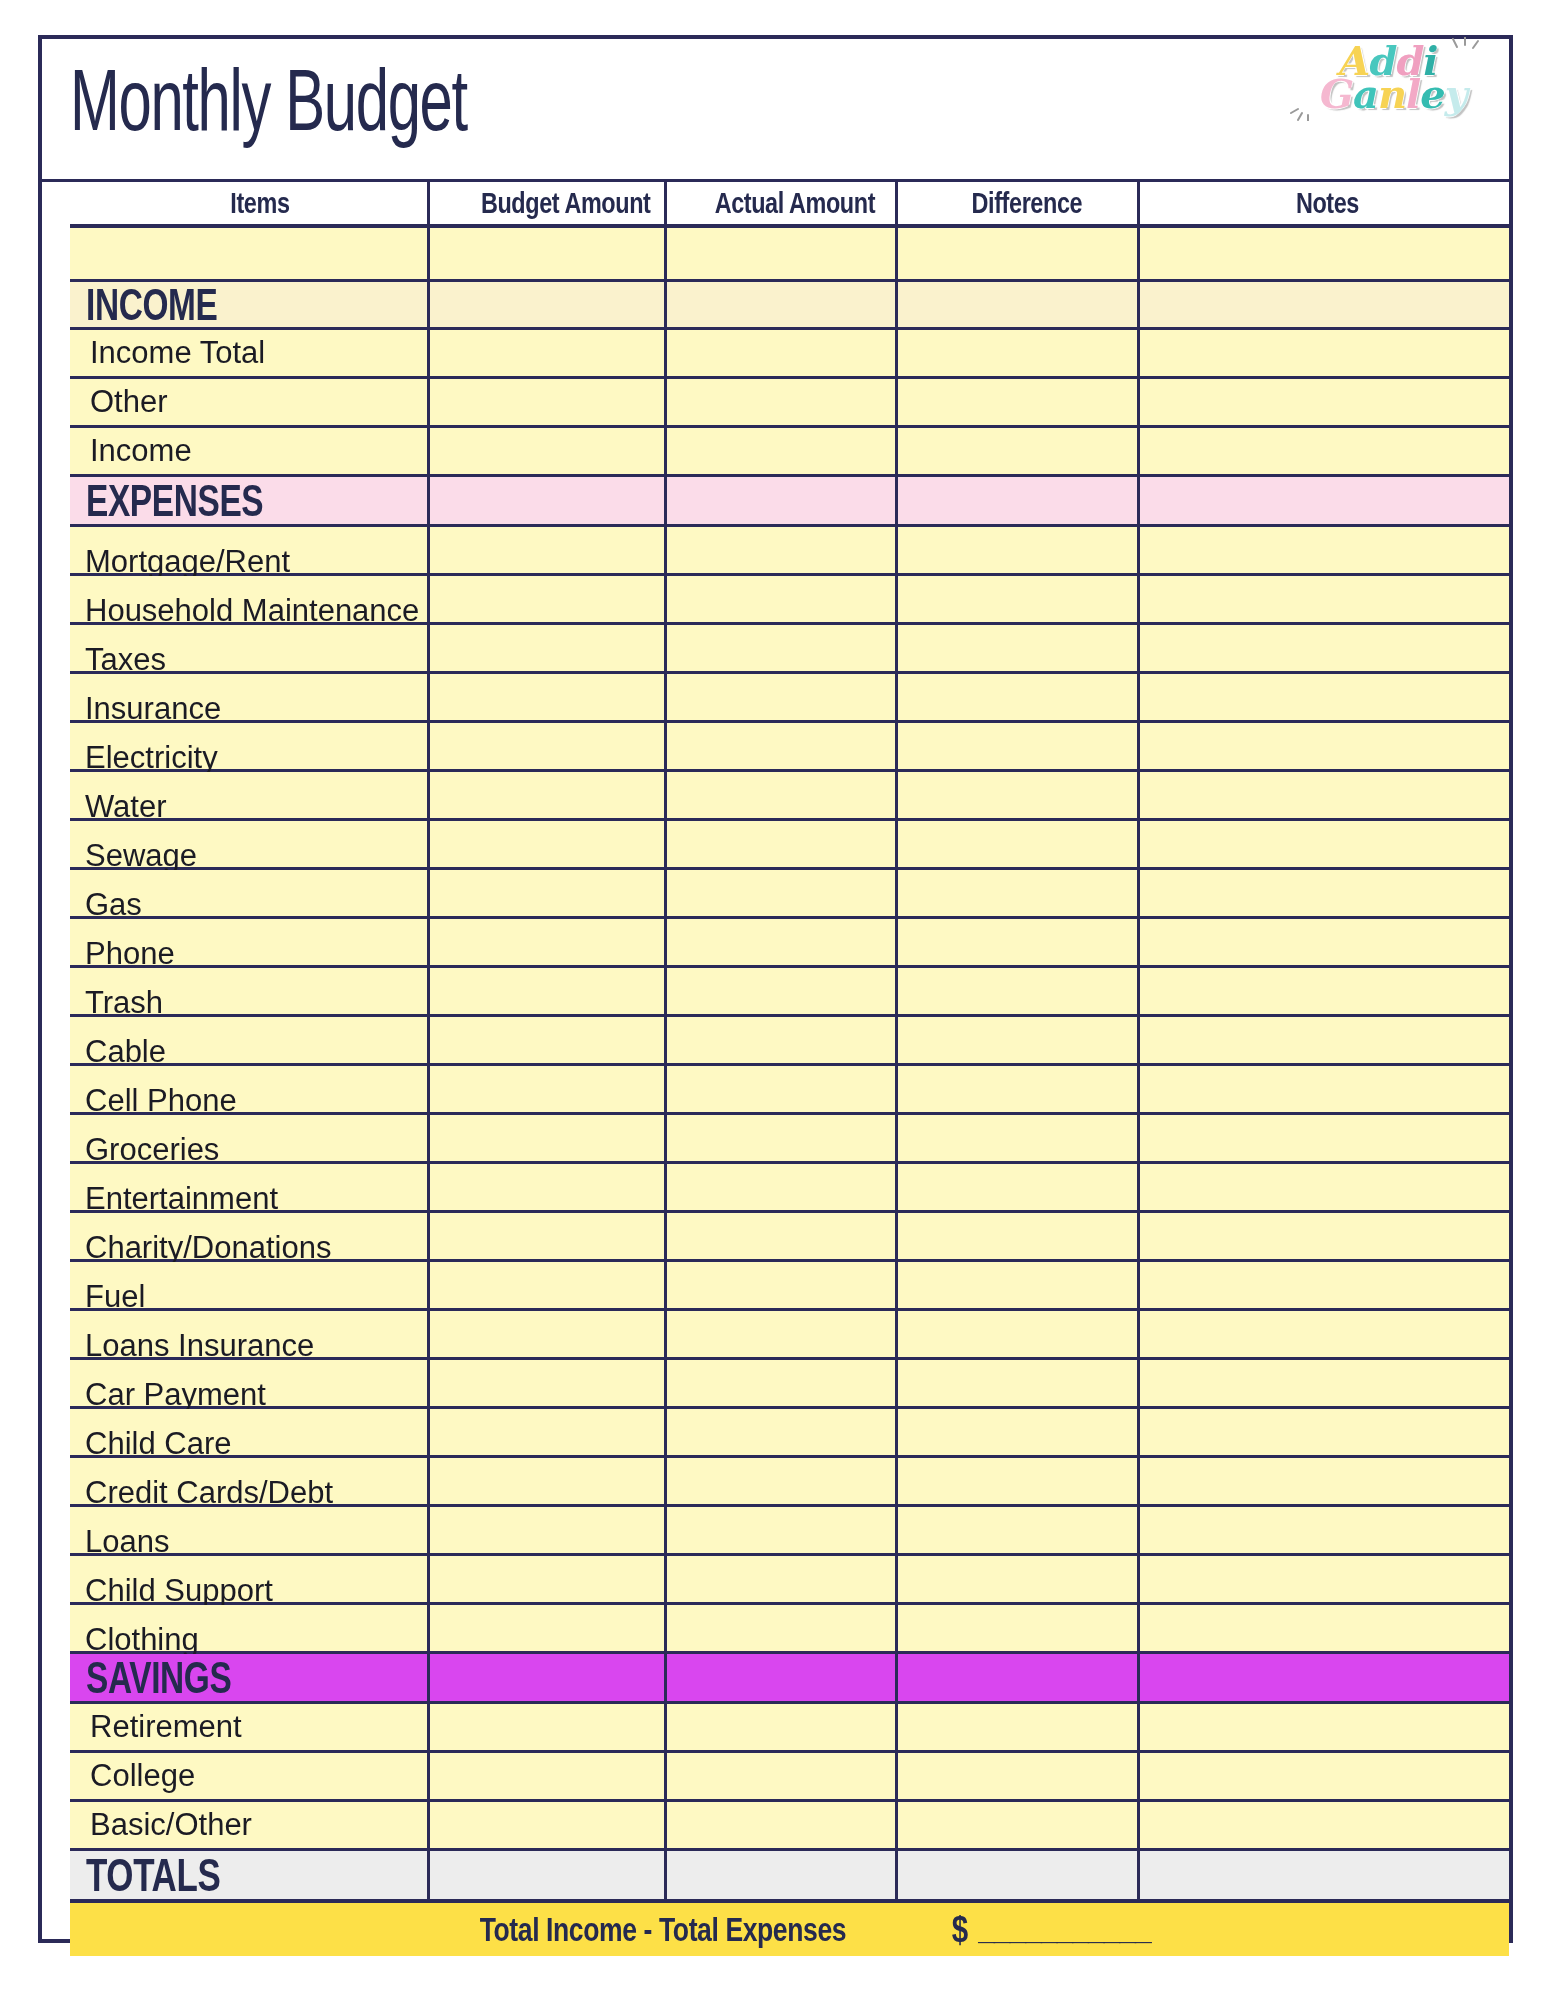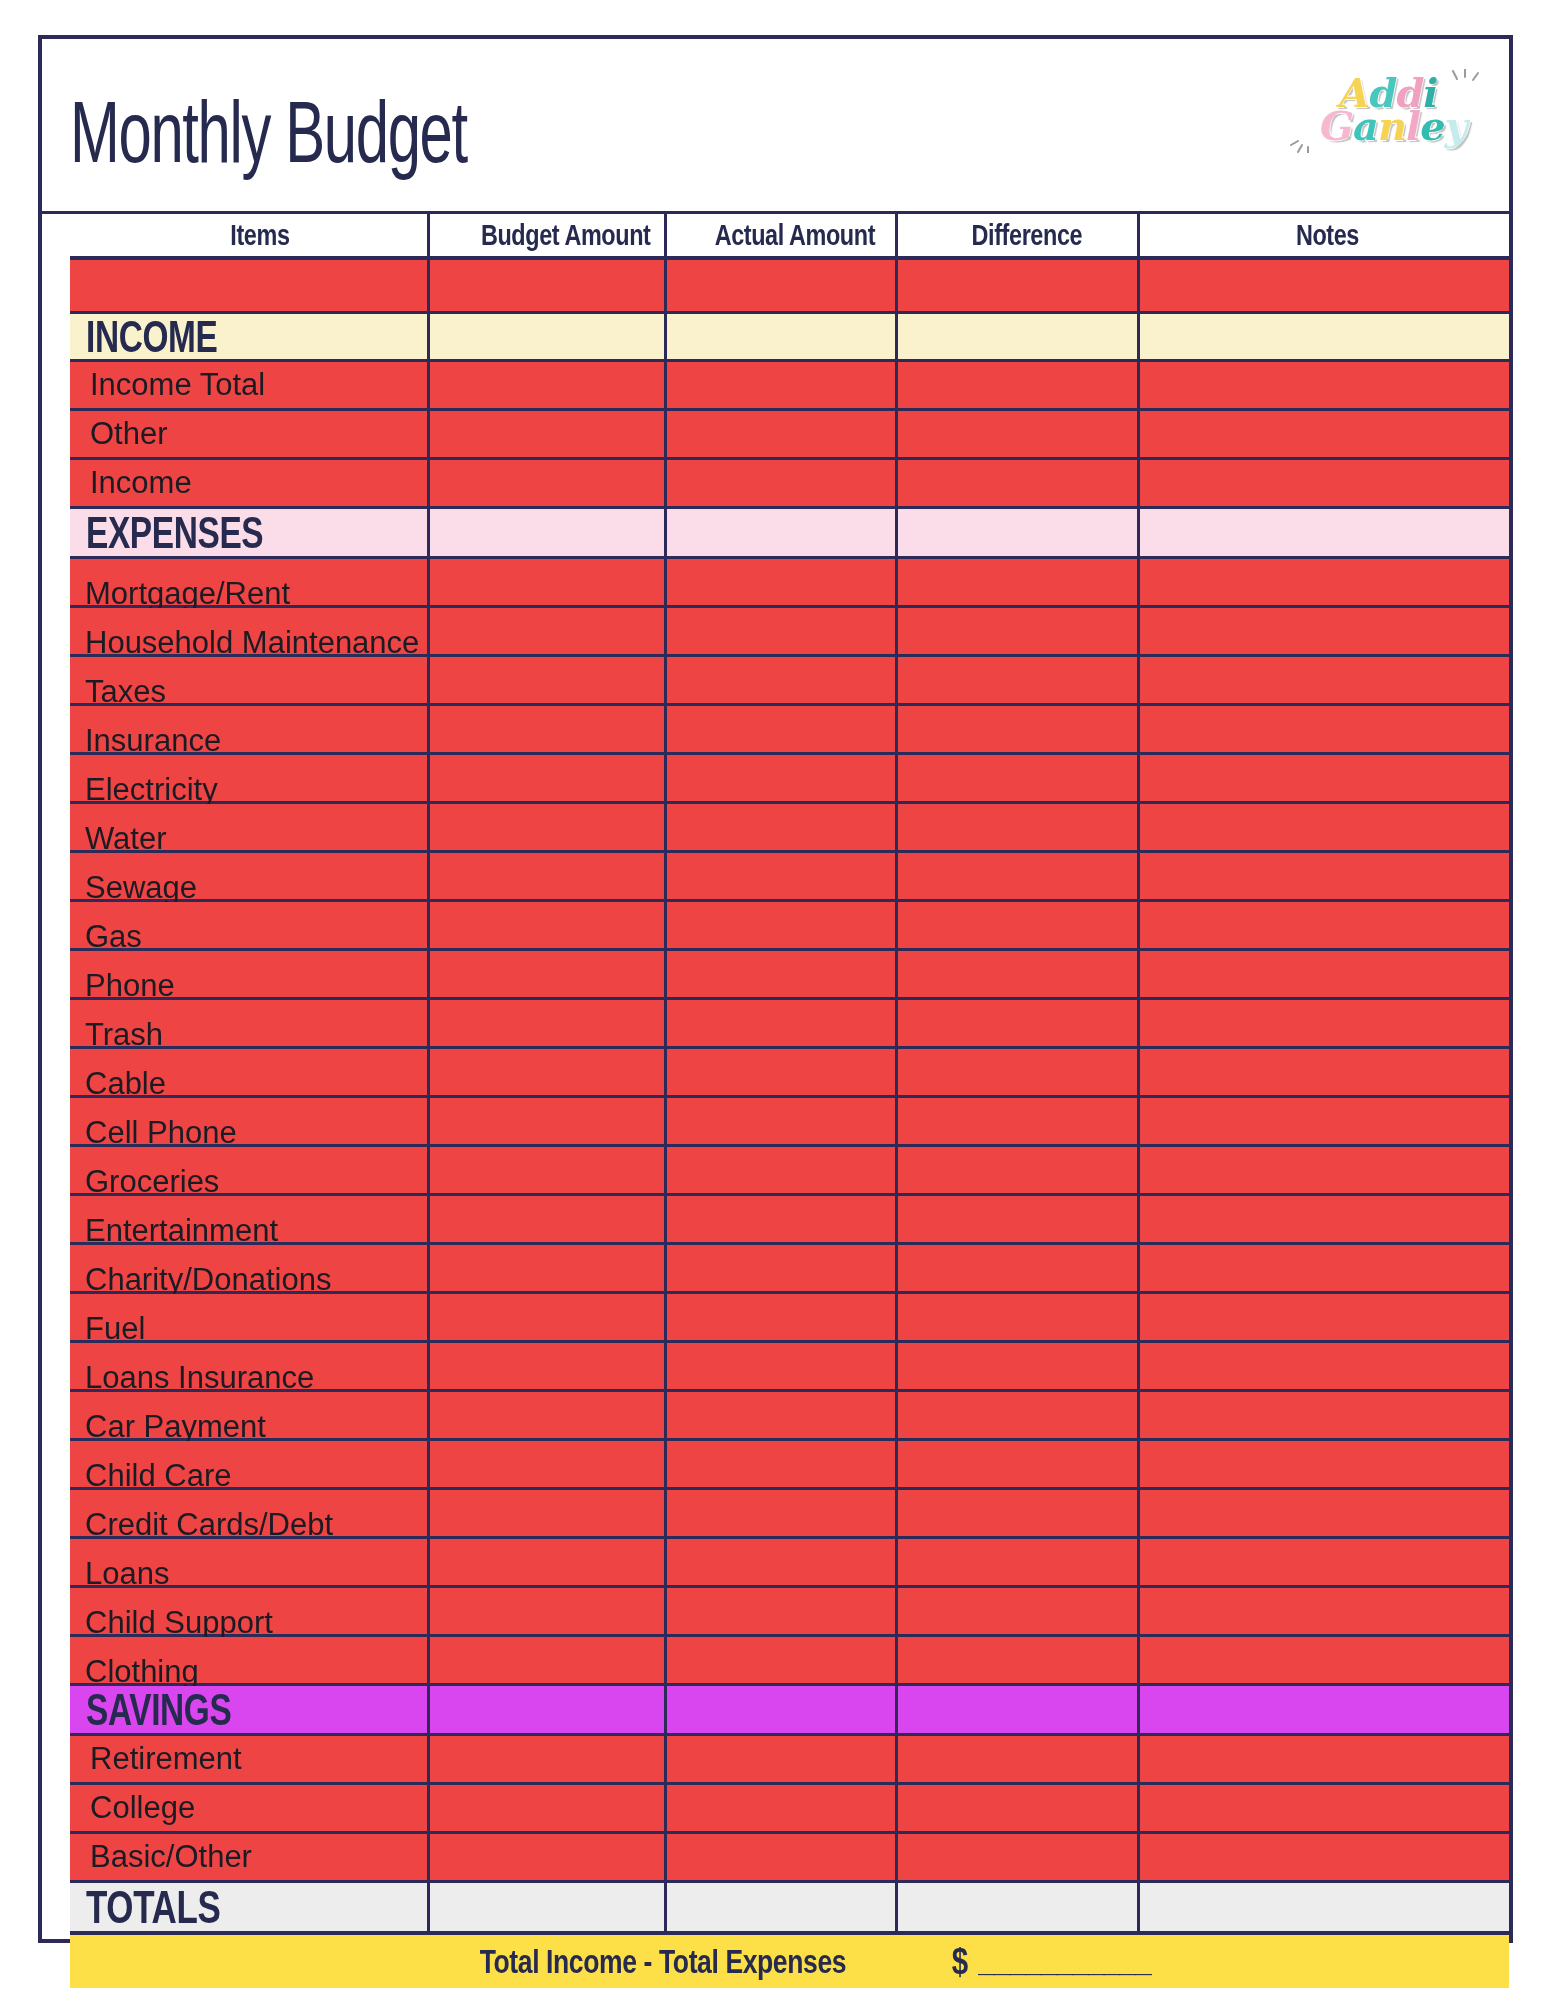--- a/index.html
+++ b/index.html
@@ -11,21 +11,21 @@
   body{
     width:1545px;height:2000px;position:relative;background:#ffffff;
     font-family:"Liberation Sans", sans-serif;
     overflow:hidden;
   }
   .sheet{
     position:absolute;left:38px;top:35px;width:1475px;height:1908px;
     box-sizing:border-box;border:4px solid var(--navy);background:#fff;
   }
   
-  .title-band{position:relative;height:143px;box-sizing:border-box;border-bottom:3px solid var(--navy);margin-top:32px;}
+  .title-band{position:relative;height:143px;box-sizing:border-box;border-bottom:3px solid var(--navy);}
   .title{
     margin:0;position:absolute;left:28px;top:10px;
     font-size:88px;font-weight:400;color:var(--navy-text);
     letter-spacing:-2px;white-space:nowrap;
     transform:scaleX(0.68);transform-origin:left top;
   }
   .logo{
     position:absolute;right:42px;top:4px;text-align:center;
     font-family:"DejaVu Serif", serif;font-style:italic;font-weight:bold;
     line-height:0.92;white-space:nowrap;
@@ -38,21 +38,21 @@
   .sp2{left:-20px;bottom:-8px;}
   
   .grid{position:relative;height:1774px;padding-left:28px;}
   .header-row{display:flex;height:46px;box-sizing:border-box;border-bottom:4px solid var(--navy);}
   .header-cell{
     display:flex;align-items:center;justify-content:center;box-sizing:border-box;
     font-weight:bold;font-size:30px;color:var(--navy-text);
   }
   .cond{display:inline-block;transform:scaleX(0.78);transform-origin:center center;letter-spacing:-0.5px;white-space:nowrap;}
   .cond-left{display:inline-block;transform:scaleX(0.76);transform-origin:left center;letter-spacing:-0.5px;white-space:nowrap;}
-  .row{position:relative;display:flex;box-sizing:border-box;border-bottom:3px solid var(--navy);background:#ef4444;}
+  .row{position:relative;display:flex;box-sizing:border-box;border-bottom:3px solid var(--navy);background:#fef9c3;}
   .row-empty{height:54px;}
   .row-item{height:49px;}
   .row-section{height:50px;}
   .row-section.sec-income{height:48px;}
   .row-totals{height:52px;border-bottom-width:4px;}
   .row .label{color:var(--item-text);font-size:31px;}
   .align-center{align-items:center;}
   .align-center .label{padding-left:20px;}
   .align-bottom{align-items:flex-end;}
   .align-bottom .label{padding-left:15px;margin-bottom:-7px;}

